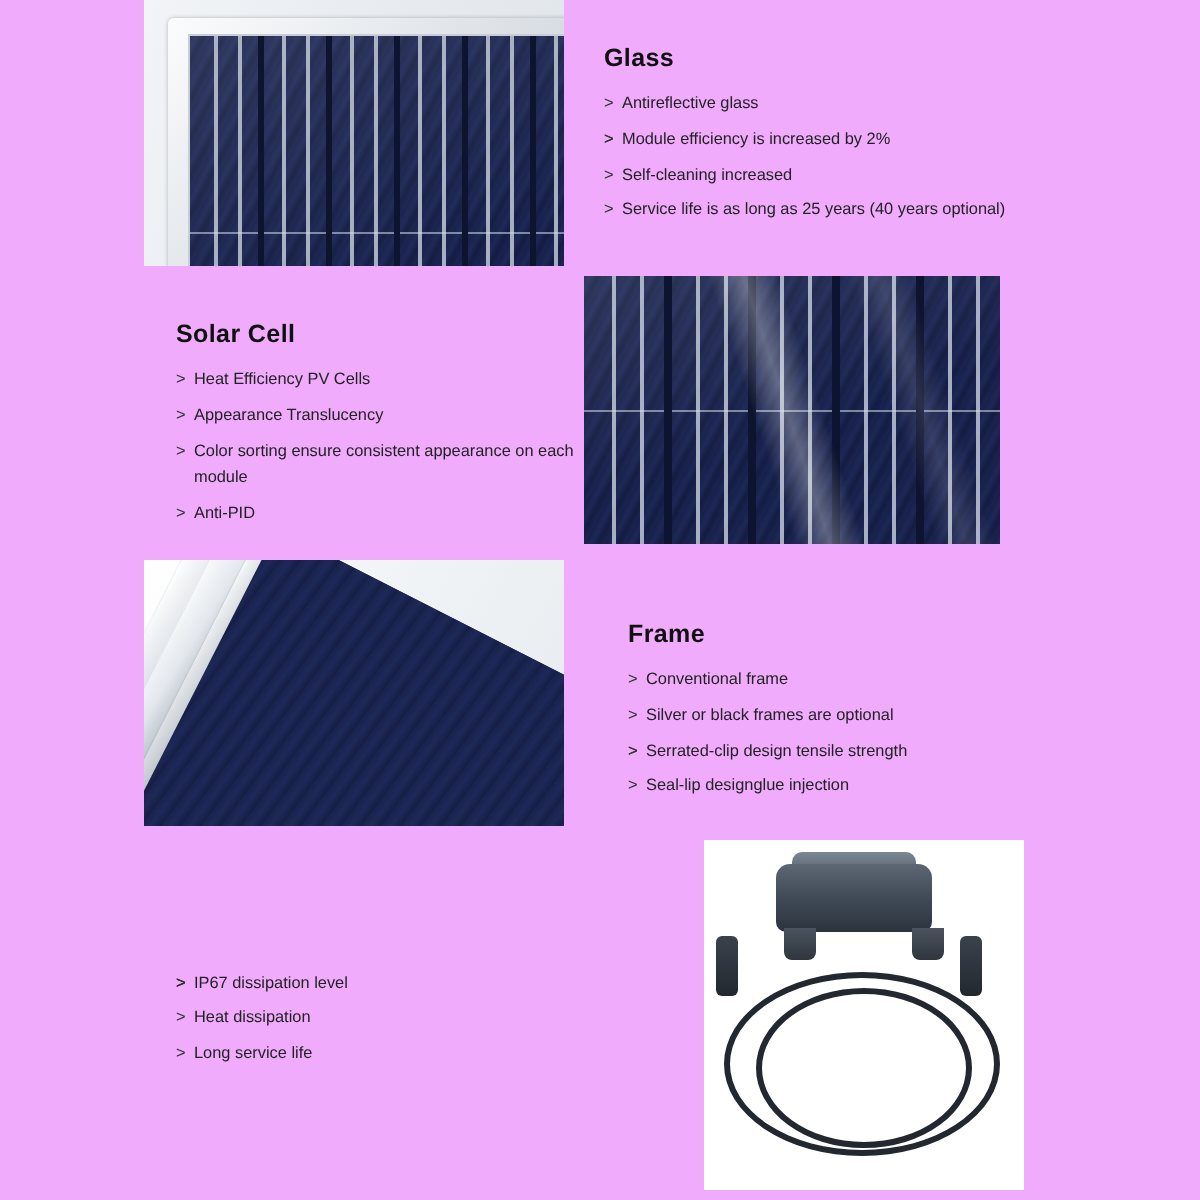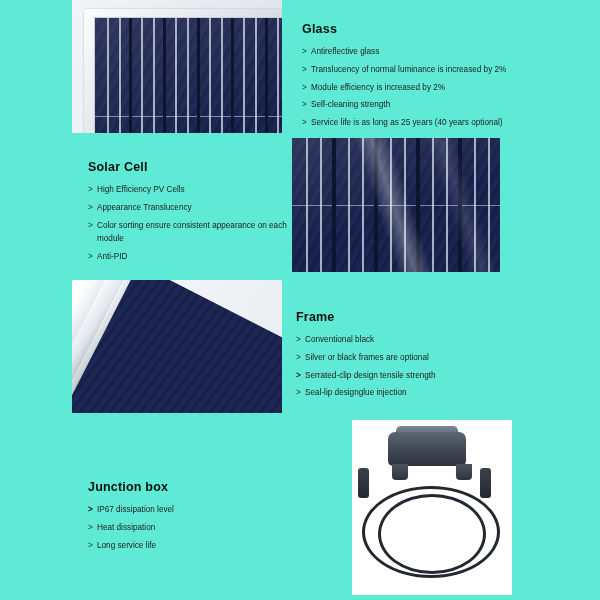--- a/index.html
+++ b/index.html
@@ -11,21 +11,21 @@
     height: 600px;
     background: #ffffff;
     font-family: "Liberation Sans", sans-serif;
     color: #1a1a1a;
     overflow: hidden;
   }
   .page {
     position: relative;
     width: 600px;
     height: 600px;
-    background: #5eead4;
+    background: #f0abfc;
   }
 
   
   .block { position: absolute; }
   .block h3 {
     margin: 0 0 9px 0;
     font-size: 12.5px;
     font-weight: bold;
     color: #111111;
     letter-spacing: 0.2px;
@@ -164,21 +164,21 @@
   .cable {
     position: absolute;
     border: 3.5px solid #232830;
     border-radius: 50%;
     background: transparent;
   }
 
   
   #txt-glass    { left: 302px; top: 22px;  width: 262px; }
   #txt-cell     { left: 88px;  top: 160px; width: 200px; }
-  #txt-frame    { left: 296px; top: 310px; width: 250px; }
+  #txt-frame    { left: 314px; top: 310px; width: 250px; }
   #txt-junction { left: 88px;  top: 480px; width: 250px; }
 </style>
 </head>
 <body>
 
 <div class="page">
 
   <div class="panel" id="panel-glass">
     <div class="frame-outer">
       <div class="frame-inner">
@@ -202,31 +202,31 @@
           <div class="busbar" style="left:182px;"></div>
         </div>
       </div>
     </div>
   </div>
 
   <div class="block" id="txt-glass">
     <h3>Glass</h3>
     <ul>
       <li><span class="gt">&gt;</span><span>Antireflective glass</span></li>
-      <li><span class="gt">&gt;</span><span>Translucency of normal luminance is increased by 2%</span></li>
+      <li><span class="gt">&gt;</span></li>
       <li><span class="gt">&gt;</span><span>Module efficiency is increased by 2%</span></li>
-      <li><span class="gt">&gt;</span><span>Self-cleaning strength</span></li>
+      <li><span class="gt">&gt;</span><span>Self-cleaning increased</span></li>
       <li><span class="gt">&gt;</span><span>Service life is as long as 25 years (40 years optional)</span></li>
     </ul>
   </div>
 
   <div class="block" id="txt-cell">
     <h3>Solar Cell</h3>
     <ul>
-      <li><span class="gt">&gt;</span><span>High Efficiency PV Cells</span></li>
+      <li><span class="gt">&gt;</span><span>Heat Efficiency PV Cells</span></li>
       <li><span class="gt">&gt;</span><span>Appearance Translucency</span></li>
       <li><span class="gt">&gt;</span><span>Color sorting ensure consistent appearance on each module</span></li>
       <li><span class="gt">&gt;</span><span>Anti-PID</span></li>
     </ul>
   </div>
 
   <div class="panel" id="panel-cells">
     <div class="cellgrid">
       <div class="cell" style="left:0;top:0;right:0;bottom:0;"></div>
       <div class="gap-v" style="left:40px;width:4px;"></div>
@@ -251,30 +251,29 @@
   <div class="panel" id="panel-frame">
     <div class="darkpanel" style="left:62px; top:-18px; width:230px; height:220px; transform:rotate(27deg); transform-origin: top left;"></div>
     <div class="rail" style="left:34px; top:-10px; width:24px; height:200px; transform:rotate(27deg); transform-origin: top left;"></div>
     <div class="rail" style="left:24px; top:-10px; width:12px; height:200px; transform:rotate(27deg); transform-origin: top left; background:linear-gradient(95deg,#ffffff,#cdd4dc);"></div>
     <div class="rail" style="left:56px; top:-10px; width:7px; height:200px; transform:rotate(27deg); transform-origin: top left; background:linear-gradient(95deg,#f8fafb,#aeb6bf);"></div>
   </div>
 
   <div class="block" id="txt-frame">
     <h3>Frame</h3>
     <ul>
-      <li><span class="gt">&gt;</span><span>Conventional black</span></li>
+      <li><span class="gt">&gt;</span><span>Conventional frame</span></li>
       <li><span class="gt">&gt;</span><span>Silver or black frames are optional</span></li>
       <li><span class="gt">&gt;</span></li>
       <li><span class="gt">&gt;</span><span>Serrated-clip design tensile strength</span></li>
       <li><span class="gt">&gt;</span><span>Seal-lip designglue injection</span></li>
     </ul>
   </div>
 
   <div class="block" id="txt-junction">
-    <h3>Junction box</h3>
     <ul>
       <li><span class="gt">&gt;</span></li>
       <li><span class="gt">&gt;</span></li>
       <li><span class="gt">&gt;</span><span>IP67 dissipation level</span></li>
       <li><span class="gt">&gt;</span><span>Heat dissipation</span></li>
       <li><span class="gt">&gt;</span><span>Long service life</span></li>
     </ul>
   </div>
 
   <div class="panel" id="panel-junction">

